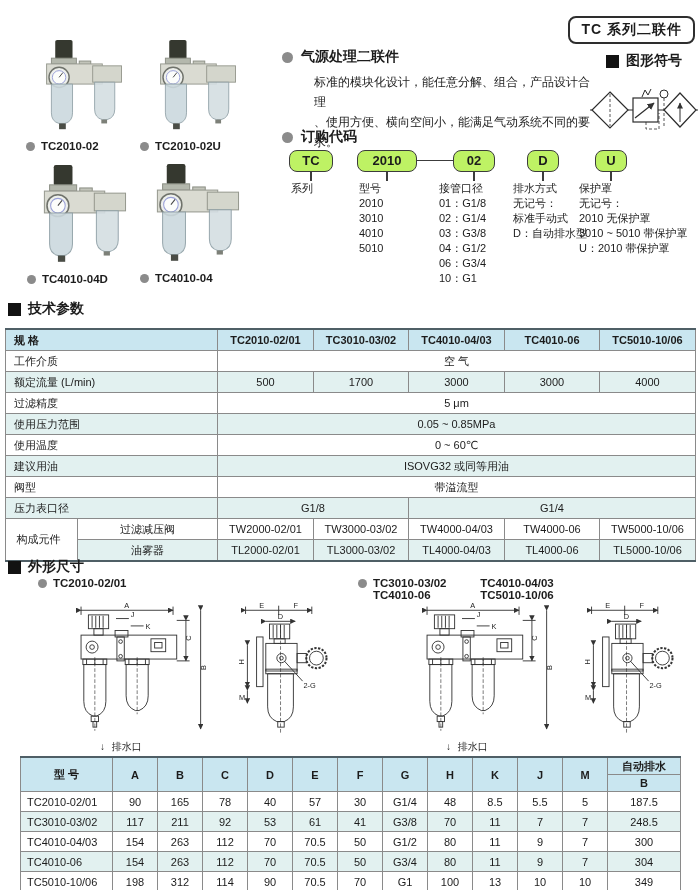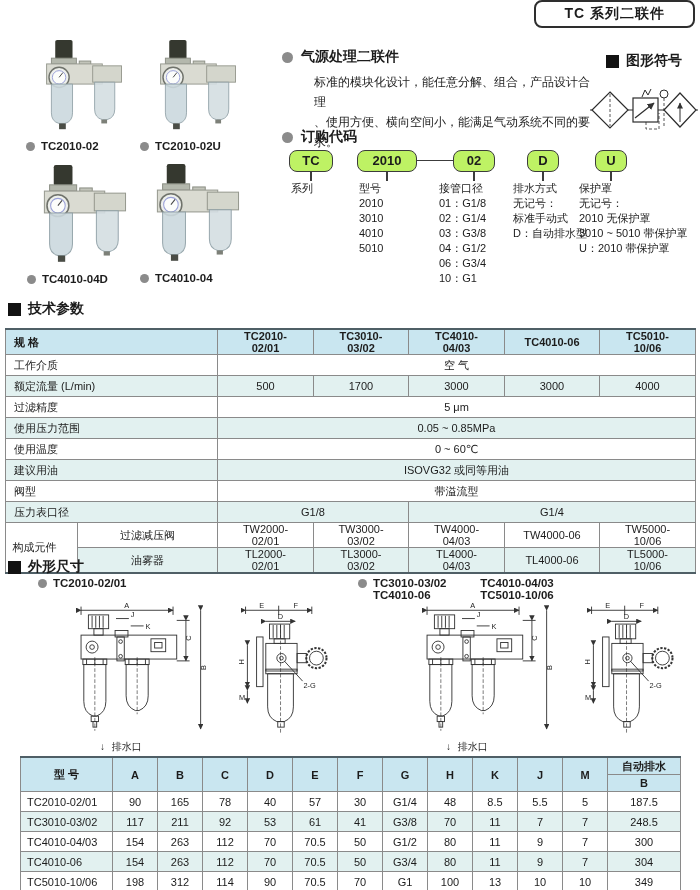--- a/index.html
+++ b/index.html
@@ -1,21 +1,21 @@
 <!DOCTYPE html>
 <html><head>
 <meta charset="utf-8">
 <style>
   html,body{margin:0;padding:0;}
   body{font-family:"Liberation Sans","DejaVu Sans",sans-serif;color:#1c1c1c;background:#fff;}
   .page{position:relative;width:700px;height:890px;background:#ffffff;overflow:hidden;}
 
   
-  .title-box{position:absolute;top:0;right:5px;border:2px solid #2e2e2e;border-radius:8px;
-    padding:3px 28px;font-size:14px;font-weight:bold;background:#fff;letter-spacing:1px;}
+  .title-box{position:absolute;top:16px;right:5px;border:2px solid #2e2e2e;border-radius:8px;
+    padding:3px 11px;font-size:14px;font-weight:bold;background:#fff;letter-spacing:1px;}
 
   
   .sq-heading{position:absolute;font-size:14px;font-weight:bold;display:flex;align-items:center;gap:7px;}
   .sq-heading .sq{width:13px;height:13px;background:#121212;display:inline-block;}
   .dot-heading{display:flex;align-items:center;gap:8px;font-size:14px;font-weight:bold;}
   .dot{width:11px;height:11px;border-radius:50%;background:#8b8b8b;display:inline-block;flex:0 0 auto;}
 
   
   .product{position:absolute;width:118px;text-align:center;}
   .product .caption{display:flex;align-items:center;gap:6px;font-size:11.5px;font-weight:bold;margin-top:2px;justify-content:flex-start;text-align:right;}
@@ -36,21 +36,21 @@
   .code-box{height:20px;line-height:20px;text-align:center;font-size:13px;font-weight:bold;
     background:#bef264;border:1.5px solid #3c3c3c;border-radius:8px;}
   .tick{width:1.5px;height:9px;background:#3c3c3c;}
   .olines{line-height:15px;white-space:nowrap;}
   .connector{position:absolute;top:10px;border-top:1.5px solid #3c3c3c;}
 
   
   table{border-collapse:collapse;table-layout:fixed;}
   .tech-table{position:absolute;left:5px;top:328px;width:690px;font-size:11px;
     border-top:2px solid #4f5f66;border-bottom:2px solid #4f5f66;}
-  .tech-table td{border:1px solid #8a8a8a;height:20px;padding:0 16px;text-align:center;overflow:hidden;}
+  .tech-table td{border:1px solid #8a8a8a;height:20px;padding:0 8px;text-align:center;overflow:hidden;}
   .tech-table td.lbl{text-align:left;padding-left:8px;}
   .hdrrow td{background:#c9e6f0;font-weight:bold;}
   .rw td{background:#ffffff;}
   .rb td{background:#e2f1f0;}
 
   .dim-table{position:absolute;left:20px;top:756px;width:660px;font-size:11px;
     border-top:2px solid #4f5f66;border-bottom:2px solid #4f5f66;}
   .dim-table td{border:1px solid #8a8a8a;text-align:center;padding:0 2px;overflow:hidden;}
   .dim-table thead td{background:#c9e6f0;font-weight:bold;height:16px;}
   .dim-table tbody td{height:19px;background:#fff;}

